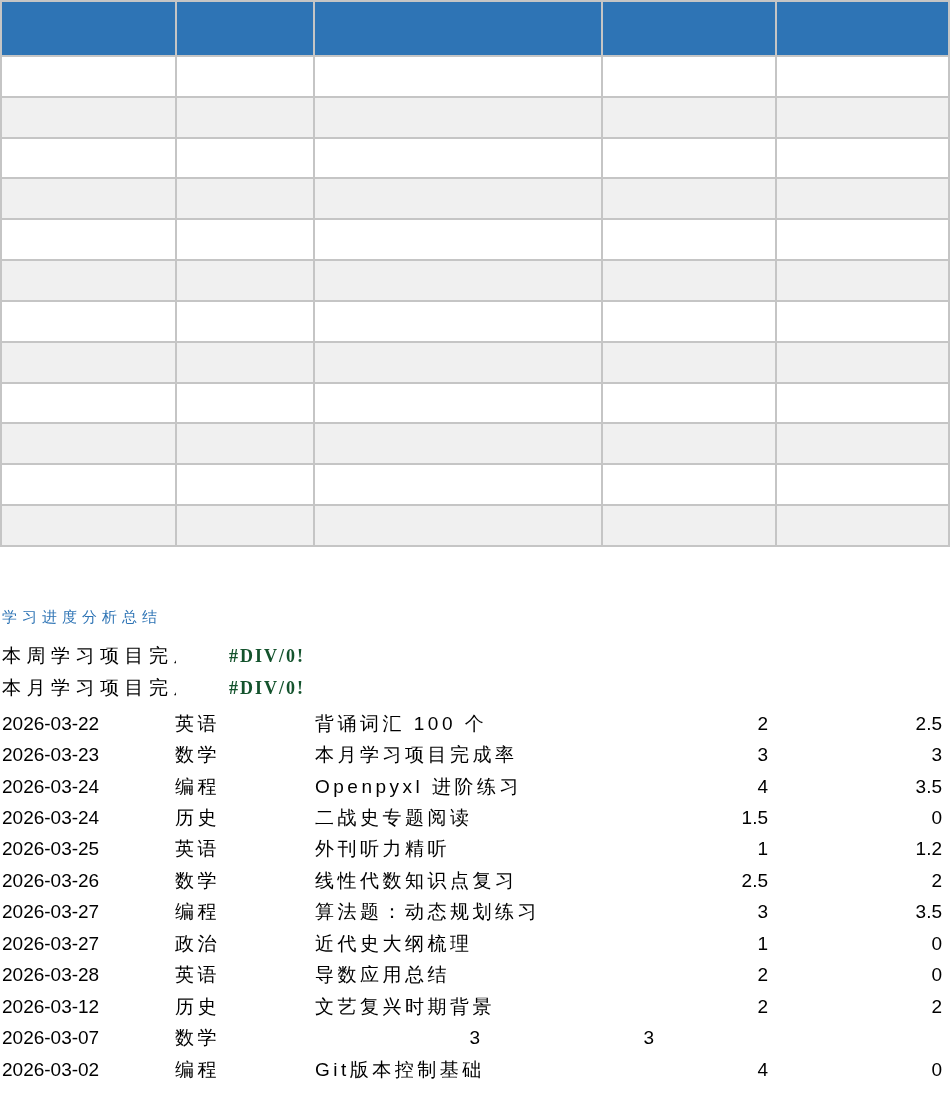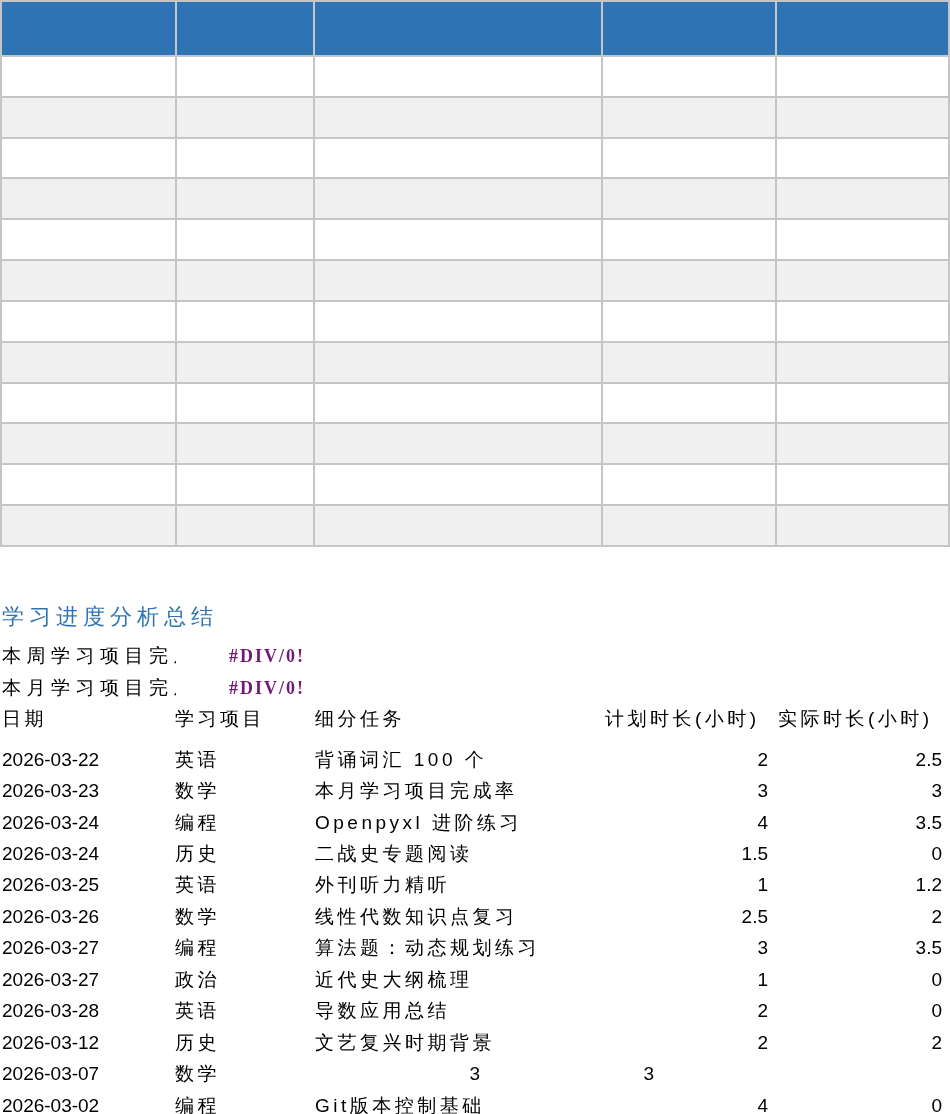--- a/index.html
+++ b/index.html
@@ -20,31 +20,31 @@
     border-right:2px solid #c5c5c5;border-bottom:2px solid #c5c5c5;
   }
   .sheet-row.head .cell{background:#2e74b5;}
   .sheet > .sheet-row:nth-child(odd):not(.head){background:#f0f0f0;}
   .w1{width:175px;}.w2{width:138px;}.w3{width:288px;}.w4{width:174px;}.w5{flex:1 1 auto;}
 
   
   .report{position:absolute;left:0;top:604px;width:950px;}
   .r-title{
     height:41px;padding-left:2px;box-sizing:border-box;
-    font-size:22px;line-height:26px;letter-spacing:5px;color:#2e74b5;white-space:nowrap;
+    font-size:15px;line-height:26px;letter-spacing:5px;color:#2e74b5;white-space:nowrap;
   }
   .r-sum{position:relative;height:31.5px;}
   .r-label{
     width:176px;overflow:hidden;white-space:nowrap;
     font-size:19px;line-height:22px;letter-spacing:5.5px;padding-left:2px;box-sizing:border-box;
   }
   .r-err{
     position:absolute;left:229px;top:0;
     font-family:"Liberation Serif",serif;font-weight:700;
-    font-size:18px;line-height:22px;letter-spacing:2px;color:#701a75;white-space:nowrap;
+    font-size:18px;line-height:22px;letter-spacing:2px;color:#14532d;white-space:nowrap;
   }
   .r-head{display:flex;height:36px;font-size:19px;line-height:22px;}
   .r-row{display:flex;height:31.45px;font-size:19px;line-height:22px;align-items:center;}
   .c{box-sizing:border-box;white-space:nowrap;overflow:hidden;}
   .c1{width:175px;padding-left:2px;}
   .c2{width:138px;}
   .c3{width:288px;padding-left:2px;}
   .c4{width:174px;text-align:right;padding-right:7px;}
   .c5{width:173px;text-align:right;padding-right:6px;}
   .c4h{width:174px;padding-left:4px;}
@@ -165,27 +165,20 @@
 
   <div class="r-sum">
     <div class="r-label">本周学习项目完成率</div>
     <div class="r-err">#DIV/0!</div>
   </div>
   <div class="r-sum">
     <div class="r-label">本月学习项目完成率</div>
     <div class="r-err">#DIV/0!</div>
   </div>
 
-  <div class="r-head">
-    <div class="c c1 cjk">日期</div>
-    <div class="c c2 cjk">学习项目</div>
-    <div class="c c3 cjk">细分任务</div>
-    <div class="c c4h cjk">计划时长(小时)</div>
-    <div class="c c5h cjk">实际时长(小时)</div>
-  </div>
 
   <div class="r-body">
 
       <div class="r-row">
         <div class="c c1">2026-03-22</div>
         <div class="c c2 cjk">英语</div>
         <div class="c c3 cjk">背诵词汇 100 个</div>
         <div class="c c4">2</div>
         <div class="c c5">2.5</div>
       </div>

